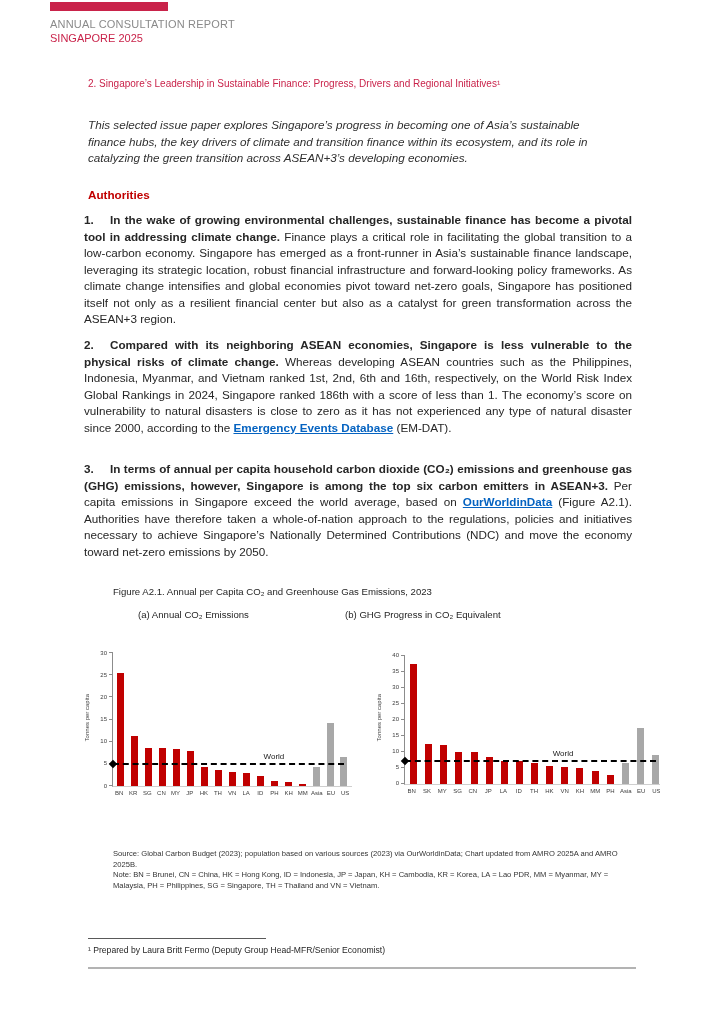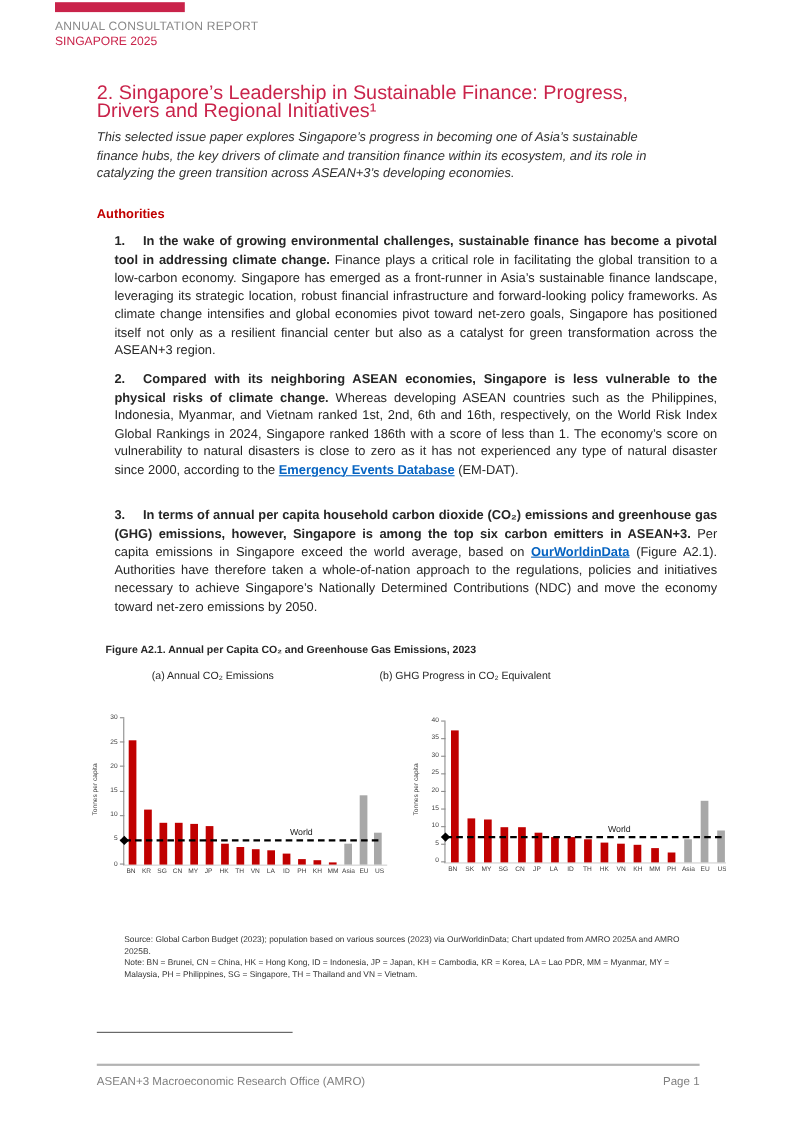--- a/index.html
+++ b/index.html
@@ -6,35 +6,35 @@
   .page{position:relative;width:660px;height:1024px;background:#ffffff;overflow:hidden;
         font-family:"Liberation Sans",sans-serif;color:#262626;}
 
   
   .top-bar{position:absolute;left:50px;top:2px;width:118px;height:9px;}
   .hdr{position:absolute;left:50px;top:17px;font-size:11px;line-height:14px;}
   .hdr-line1{color:#8a8a8a;letter-spacing:.2px;}
   .hdr-line2{font-weight:400;}
 
   
-  .sec-title{position:absolute;left:88px;top:76px;width:515px;font-size:18px;line-height:16px;}
+  .sec-title{position:absolute;left:88px;top:76px;width:515px;font-size:10px;line-height:16px;}
   .abstract{position:absolute;left:88px;top:117px;width:507px;font-style:italic;
             font-size:11.7px;line-height:16.5px;color:#303030;}
   .intro-hd{position:absolute;left:88px;top:188px;font-size:11.7px;font-weight:bold;}
 
   
-  .para{position:absolute;left:104px;width:548px;font-size:11.7px;line-height:16.5px;
+  .para{position:absolute;left:84px;width:548px;font-size:11.7px;line-height:16.5px;
         text-align:justify;}
   .p1{top:212px;} .p2{top:337px;} .p3{top:461px;}
   .pnum{display:inline-block;width:26px;font-weight:bold;}
   .plead{font-weight:bold;}
   .doclink{color:#0563C1;font-weight:bold;text-decoration:underline;cursor:pointer;}
 
   
-  .fig-title{position:absolute;left:96px;top:586px;font-size:9.6px;font-weight:bold;}
+  .fig-title{position:absolute;left:113px;top:586px;font-size:9.6px;font-weight:normal;}
   .fig-sub{position:absolute;top:609px;font-size:9.6px;font-weight:normal;}
   .fig-sub-a{left:138px;} .fig-sub-b{left:345px;}
   .charts-row{position:absolute;left:84px;top:644px;width:588px;height:162px;
               display:flex;align-items:center;}
   .chart{display:flex;}
   .chart0{width:268px;} .chart1{width:288px;margin-left:24px;}
   .c-wrap{display:flex;width:100%;}
   .c-ylab{writing-mode:vertical-rl;transform:rotate(180deg);font-size:6px;color:#404040;
           width:10px;text-align:center;align-self:center;margin-bottom:14px;}
   .c-main{flex:1;}
@@ -298,20 +298,17 @@
             </div>
           </div>
         </div>
       </div>
   </div>
 
   <div class="src">Source: Global Carbon Budget (2023); population based on various sources (2023) via OurWorldinData; Chart updated from AMRO 2025A and AMRO 2025B.</div>
   <div class="note">Note: BN = Brunei, CN = China, HK = Hong Kong, ID = Indonesia, JP = Japan, KH = Cambodia, KR = Korea, LA = Lao PDR, MM = Myanmar, MY = Malaysia, PH = Philippines, SG = Singapore, TH = Thailand and VN = Vietnam.</div>
 
   <div class="fn-rule"></div>
+  <div class="footnote">¹ Prepared by Laura Britt Fermo (Deputy Group Head-MFR/Senior Economist)</div>
 
   <div class="ft-rule"></div>
-  <div class="footer">
-    <span>ASEAN+3 Macroeconomic Research Office (AMRO)</span>
-    <span>Page 1</span>
-  </div>
 
 </div>
 
 </body></html>

